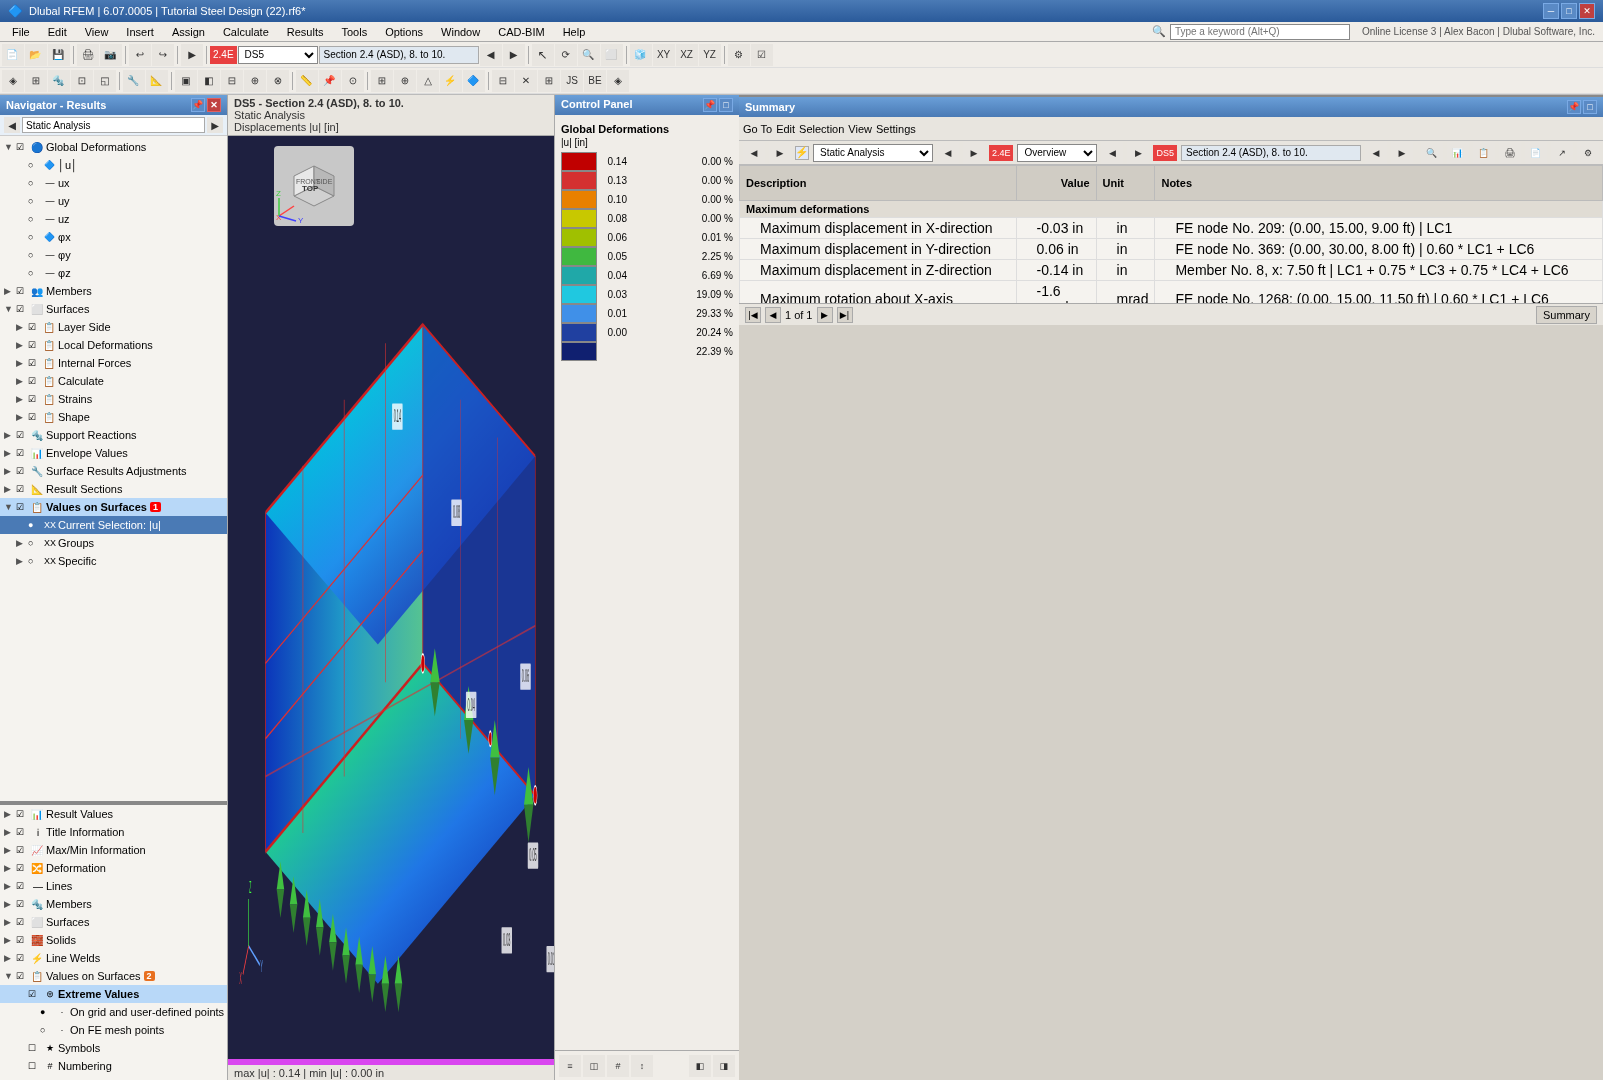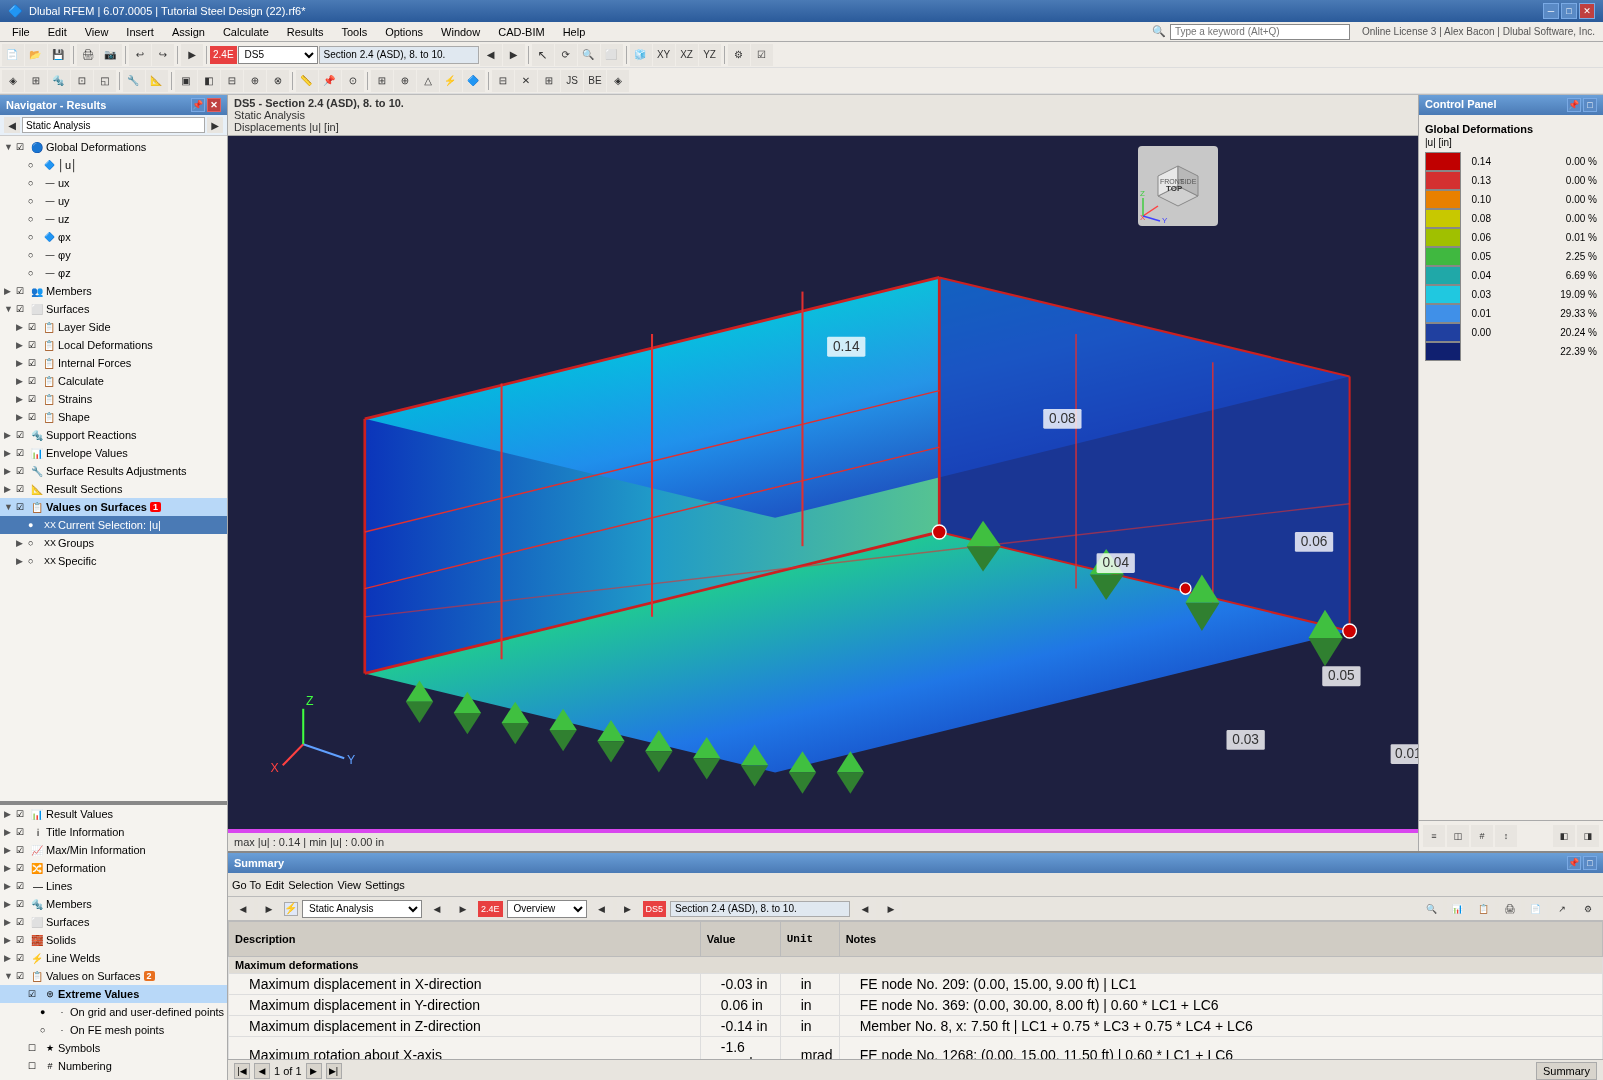--- a/index.html
+++ b/index.html
@@ -203,21 +203,21 @@
       position: absolute;
       top: 0; left: 0;
       width: 100%;
       height: 100%;
     }
 
     
     #viewport-status {
       height: 22px;
       background: #e8e5df;
-      border-top: 4px solid #d946ef;
+      border-top: 6px solid #d946ef;
       padding: 3px 6px;
       font-size: 11px;
       color: #333;
       display: flex;
       align-items: center;
     }
 
     
     #summary-panel {
       height: 230px;
@@ -709,21 +709,21 @@
       </div>
       <div class="tree-item indent1">
         <span class="tree-arrow"></span>
         <span class="tree-check">☐</span>
         <span class="tree-icon" style="font-size:9px;">◻</span>
         <span class="tree-label">Transparent</span>
       </div>
     </div>
   </div>
 
-  <div style="flex:1; display:flex; flex-direction:column; overflow:hidden;">
+  <div style="flex:1; display:flex; flex-direction:row; overflow:hidden;">
 
     <div style="flex:1; display:flex; overflow:hidden;">
 
       <div id="viewport" style="flex:1; display:flex; flex-direction:column;">
 
         <div id="viewport-header">
           <span style="font-weight:bold;">DS5 - Section 2.4 (ASD), 8. to 10.</span><br>
           <span>Static Analysis</span><br>
           <span>Displacements |u| [in]</span>
         </div>
@@ -1008,22 +1008,22 @@
         <div class="tb-btn" style="font-size:9px;">📄</div>
         <div class="tb-btn" style="font-size:9px;">↗</div>
         <div class="tb-btn" style="font-size:9px;">⚙</div>
       </div>
 
       <div id="summary-content">
         <table class="summary-table">
           <thead>
             <tr>
               <th>Description</th>
-              <th style="width:80px;">Value</th>
-              <th style="width:50px;font-family:Liberation Mono, monospace;">Unit</th>
+              <th style="width:80px;text-align:right;">Value</th>
+              <th style="width:50px;">Unit</th>
               <th>Notes</th>
             </tr>
           </thead>
           <tbody>
             <tr class="section-header">
               <td colspan="4">Maximum deformations</td>
             </tr>
             <tr class="sub-row">
               <td>Maximum displacement in X-direction</td>
               <td>-0.03 in</td>

